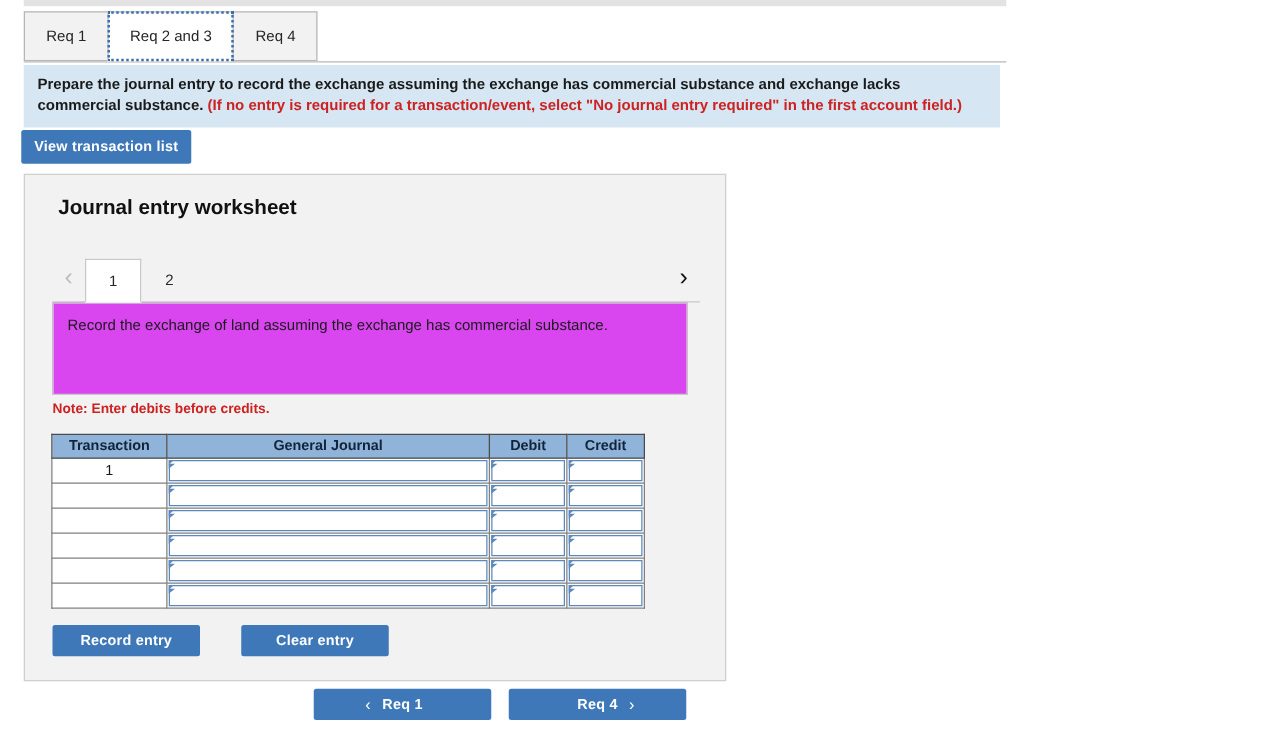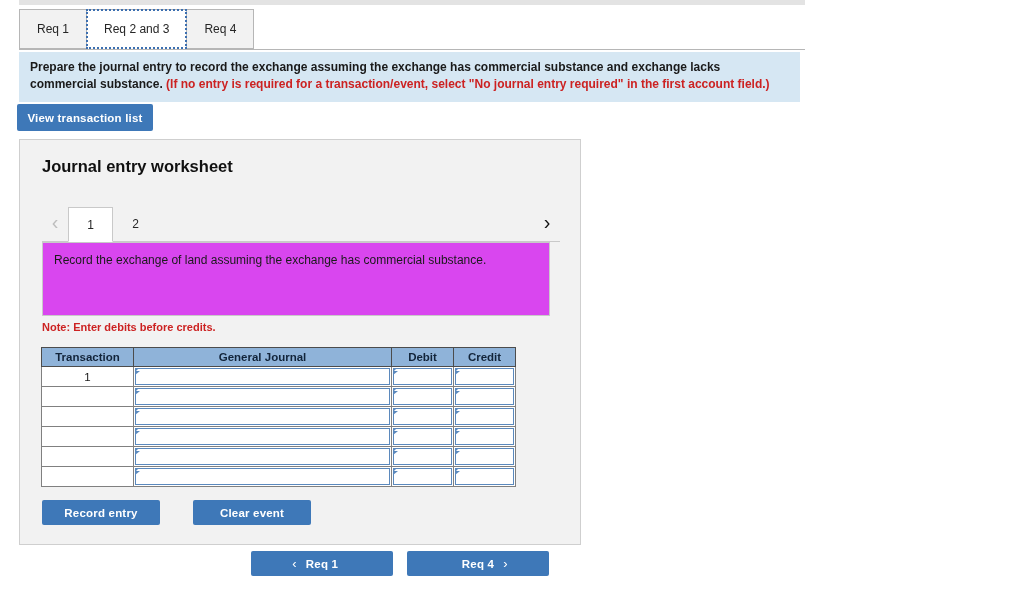--- a/index.html
+++ b/index.html
@@ -127,20 +127,21 @@
   }
   .ws-title {
     position: absolute;
     left: 22px;
     top: 17px;
     width: 200px;
     font-size: 16.5px;
     font-weight: bold;
     line-height: 1.2;
     color: #111111;
+    text-align: center;
   }
 
   
   .pager {
     position: absolute;
     left: 22px;
     top: 64px;
     width: 518px;
     height: 38px;
     border-bottom: 1px solid #c9c9c9;
@@ -462,21 +463,21 @@
             <div class="cellfield"></div>
           </td>
       </tr>
     </tbody>
   </table>
 
   <button class="btn-blue record-btn">
     <span>Record entry</span>
   </button>
   <button class="btn-blue clear-btn">
-    <span>Clear event</span>
+    <span>Clear entry</span>
   </button>
 </div>
 
 <button class="btn-blue nav-prev">
   <span class="nav-chev">‹</span>
   <span>Req 1</span>
   <span class="nav-chev" style="visibility:hidden">›</span>
 </button>
 <button class="btn-blue nav-next">
   <span class="nav-chev" style="visibility:hidden">‹</span>

